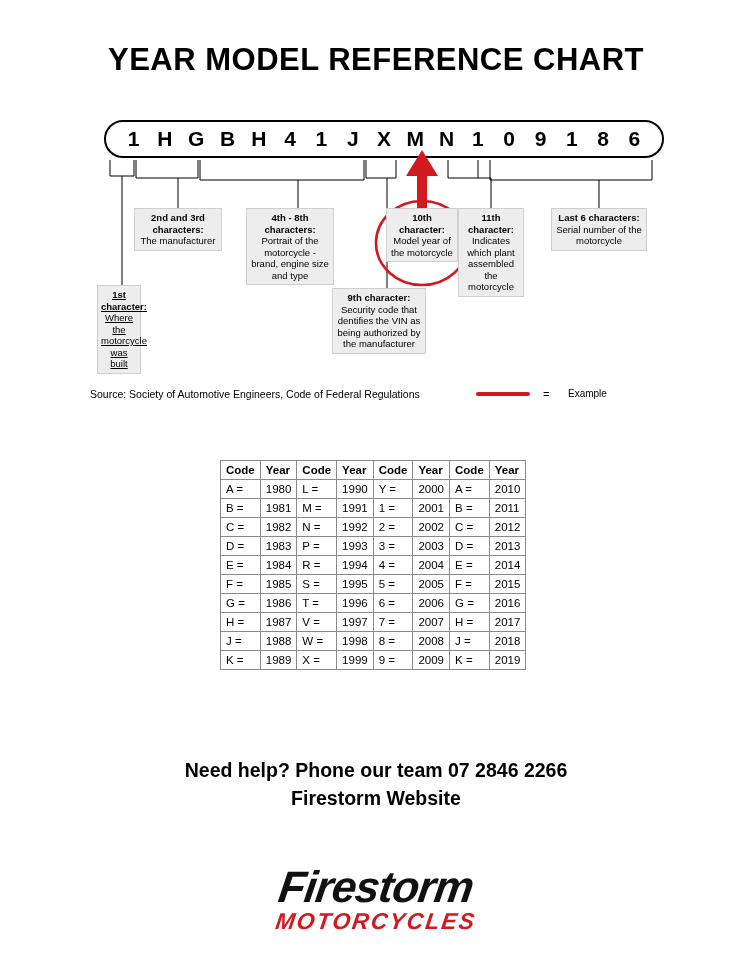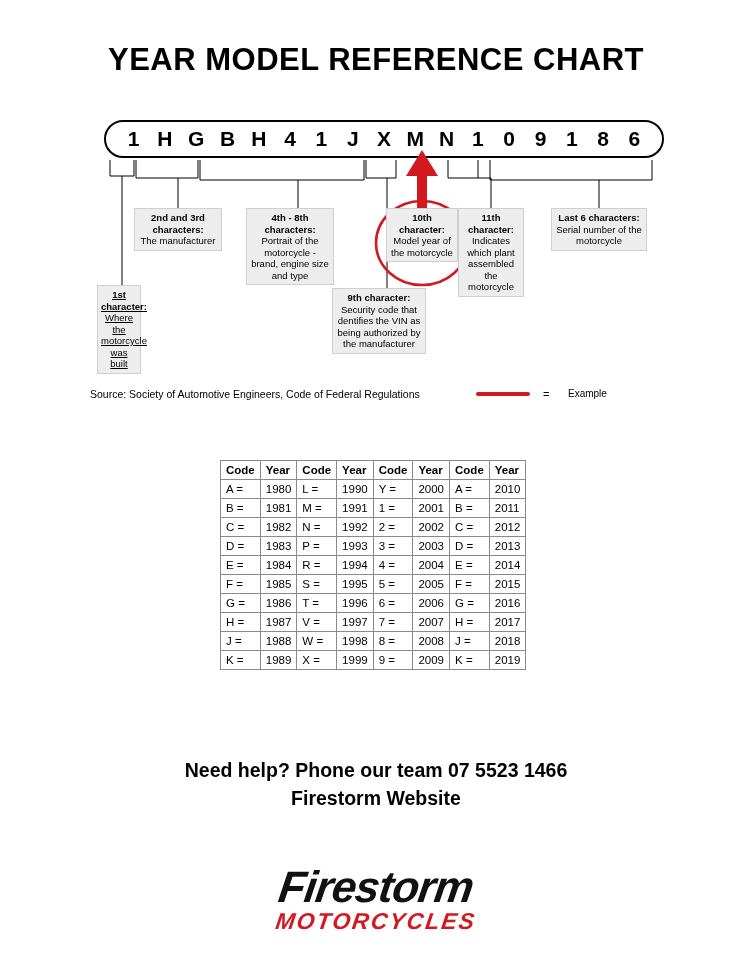--- a/index.html
+++ b/index.html
@@ -399,20 +399,20 @@
       <td class="col-year">1999</td>
       <td class="col-code">9 =</td>
       <td class="col-year">2009</td>
       <td class="col-code">K =</td>
       <td class="col-year">2019</td>
     </tr>
   </tbody>
 </table>
 
 <div class="help">
-  <div>Need help?  Phone our team 07 5523 1466</div>
+  <div>Need help?  Phone our team 07 2846 2266</div>
   <div>Firestorm Website</div>
 </div>
 
 <div class="logo">
   <div class="logo-word">Firestorm</div>
   <div class="logo-sub">MOTORCYCLES</div>
 </div>
 
 </body></html>

